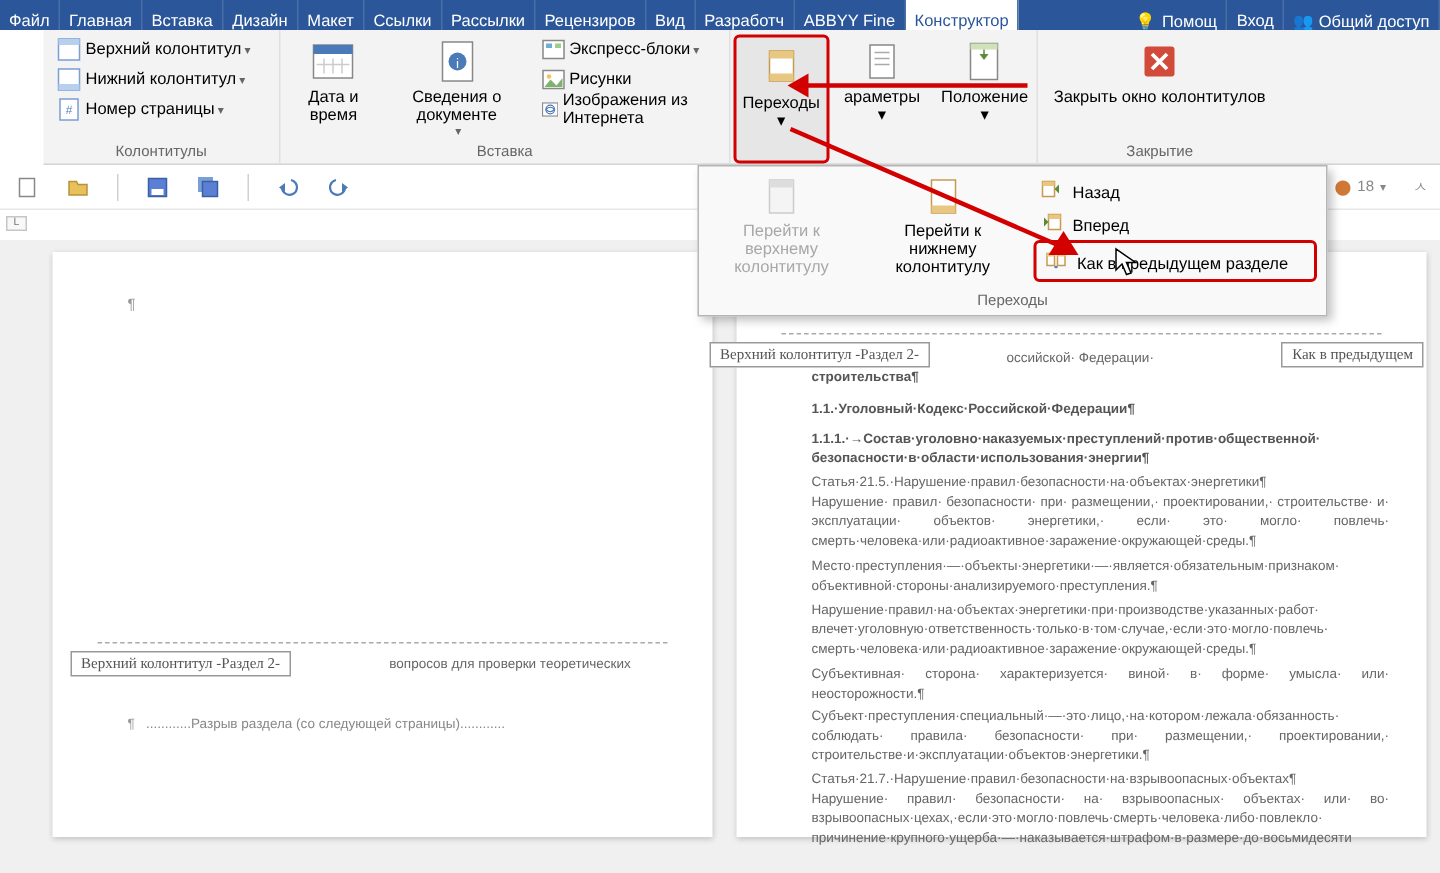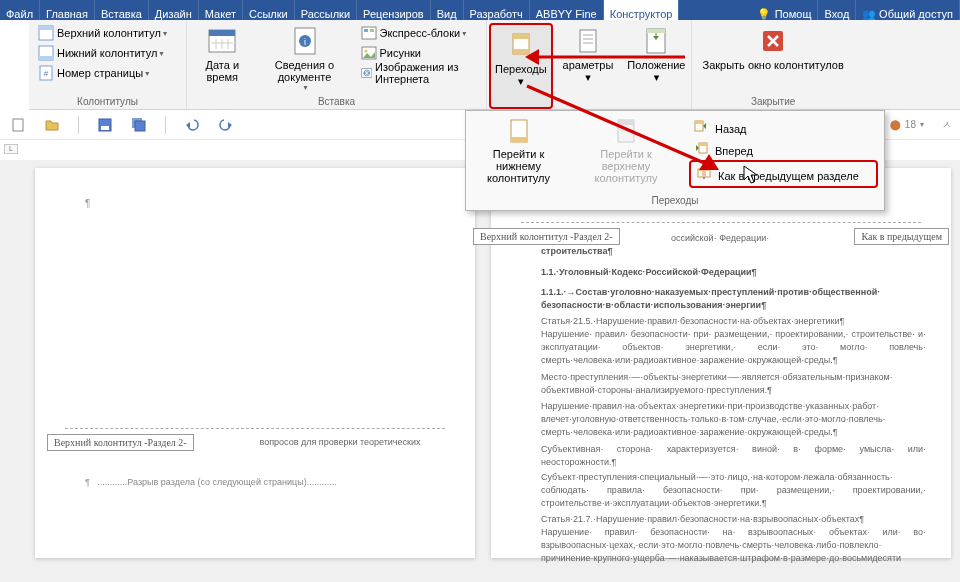--- a/index.html
+++ b/index.html
@@ -268,33 +268,33 @@
     <span style="font-size:8px">▾</span>
     <span style="width:10px"></span>
     <span style="cursor:pointer">ㅅ</span>
   </div>
 </div>
 
 <div class="ruler-corner">L</div>
 
 <div class="dropdown-panel">
   <div class="dp-body">
+    <div class="dp-col disabled" style="width:110px">
+      <span class="icon"><svg class="icon-svg" viewBox="0 0 28 28">
+            <rect x="6" y="3" width="16" height="22" fill="#f4f4f4" stroke="#ccc"></rect>
+            <rect x="6" y="3" width="16" height="5" fill="#ddd"></rect>
+          </svg></span>
+      <span class="lbl">Перейти к верхнему колонтитулу</span>
+    </div>
     <div class="dp-col" style="width:105px">
       <span class="icon"><svg class="icon-svg" viewBox="0 0 28 28">
             <rect x="6" y="3" width="16" height="22" fill="#fff" stroke="#c89a4f"></rect>
             <rect x="6" y="20" width="16" height="5" fill="#e8c783"></rect>
           </svg></span>
       <span class="lbl">Перейти к нижнему колонтитулу</span>
-    </div>
-    <div class="dp-col disabled" style="width:110px">
-      <span class="icon"><svg class="icon-svg" viewBox="0 0 28 28">
-            <rect x="6" y="3" width="16" height="22" fill="#f4f4f4" stroke="#ccc"></rect>
-            <rect x="6" y="3" width="16" height="5" fill="#ddd"></rect>
-          </svg></span>
-      <span class="lbl">Перейти к верхнему колонтитулу</span>
     </div>
     <div class="dp-right">
       <div class="item">
         <span class="icon"><svg class="icon-svg" viewBox="0 0 16 16">
               <rect x="2" y="2" width="8" height="10" fill="#fff" stroke="#c89a4f"></rect>
               <rect x="2" y="2" width="8" height="3" fill="#e8c783"></rect>
               <polygon points="13,4 13,10 10,7" fill="#5a8a3a"></polygon>
             </svg></span>
         <span>Назад</span>
       </div>

